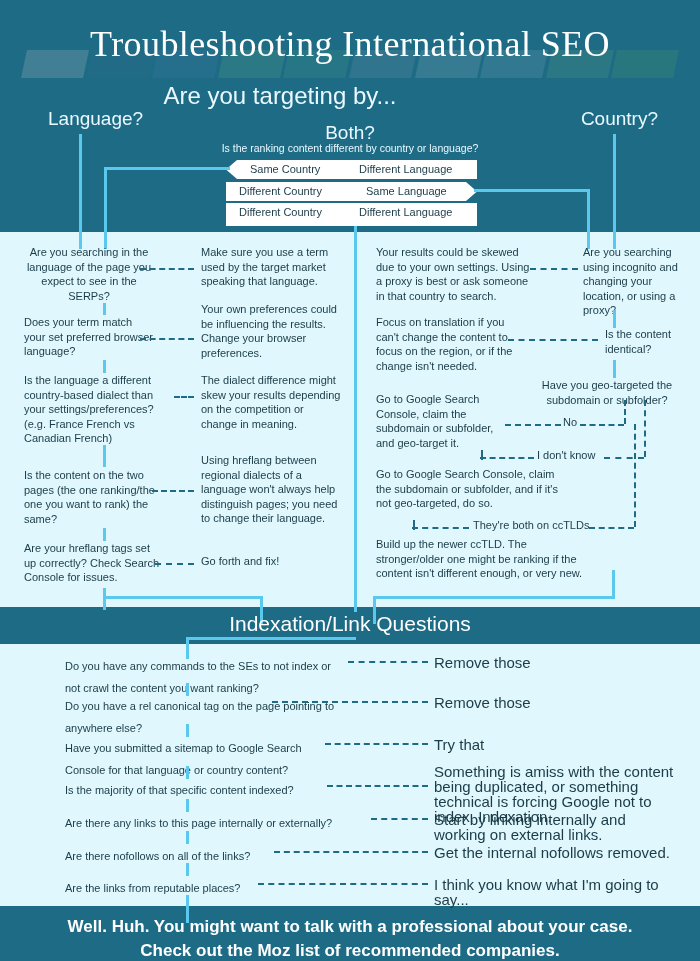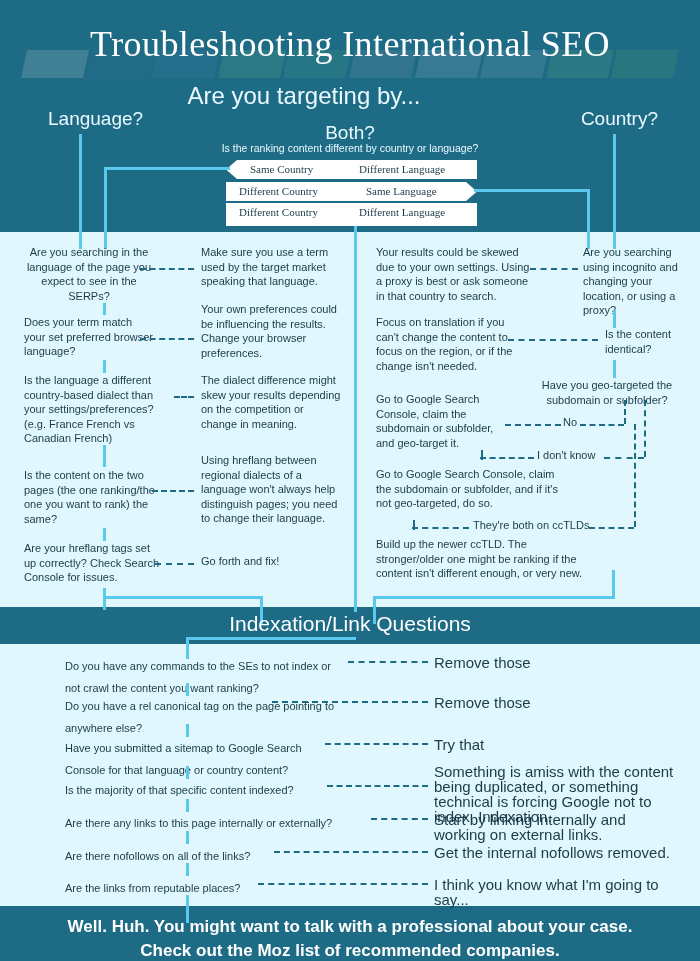--- a/index.html
+++ b/index.html
@@ -22,36 +22,36 @@
   
   #flags{position:absolute;left:24px;top:50px;width:652px;height:28px;
          display:flex;gap:4px;opacity:.22;}
   #flags i{flex:1;display:block;transform:skewX(-12deg);}
 
   
   #title{position:absolute;left:0;top:22px;width:700px;text-align:center;
          font-family:"Liberation Serif", serif;font-size:36px;color:#fff;
          letter-spacing:.4px;line-height:44px;}
   #subtitle{position:absolute;left:0;top:82px;width:560px;text-align:center;
-         font-size:24px;color:#eaf9ff;line-height:28px;margin-left:24px;}
+         font-size:24px;color:#eaf9ff;line-height:28px;}
   #lbl-language{position:absolute;left:48px;top:108px;font-size:19px;color:#eaf9ff;}
   #lbl-country{position:absolute;right:42px;top:108px;font-size:19px;color:#eaf9ff;}
   #lbl-both{position:absolute;left:0;top:122px;width:700px;text-align:center;
          font-size:19px;color:#eaf9ff;}
   #both-sub{position:absolute;left:0;top:142px;width:700px;text-align:center;
          font-size:10.5px;color:#eaf9ff;}
   #index-title{position:absolute;left:0;top:612px;width:700px;text-align:center;
          font-size:21px;color:#ffffff;}
   #footer-text{position:absolute;left:0;top:915px;width:700px;text-align:center;
          font-size:17px;font-weight:bold;color:#ffffff;line-height:24px;}
 
   
   .abox{position:absolute;height:19px;background:#ffffff;color:#1b3b47;
         font-size:11px;line-height:19px;}
-  .abox .cell{position:absolute;top:0;font-family:Liberation Serif, serif;}
+  .abox .cell{position:absolute;top:0;}
   .abox.l{clip-path:polygon(0 50%,11px 0,100% 0,100% 100%,11px 100%);}
   .abox.r{clip-path:polygon(0 0,calc(100% - 11px) 0,100% 50%,calc(100% - 11px) 100%,0 100%);}
   .abox.d{clip-path:polygon(0 0,100% 0,100% 100%,56% 100%,50% 124%,44% 100%,0 100%);}
   #box1{left:226px;top:160px;width:251px;}
   #box2{left:226px;top:182px;width:251px;}
   #box3{left:226px;top:203px;width:251px;height:23px;}
 
   
   .sv{position:absolute;width:3px;background:#5bc8ee;}
   .sh{position:absolute;height:3px;background:#5bc8ee;}

